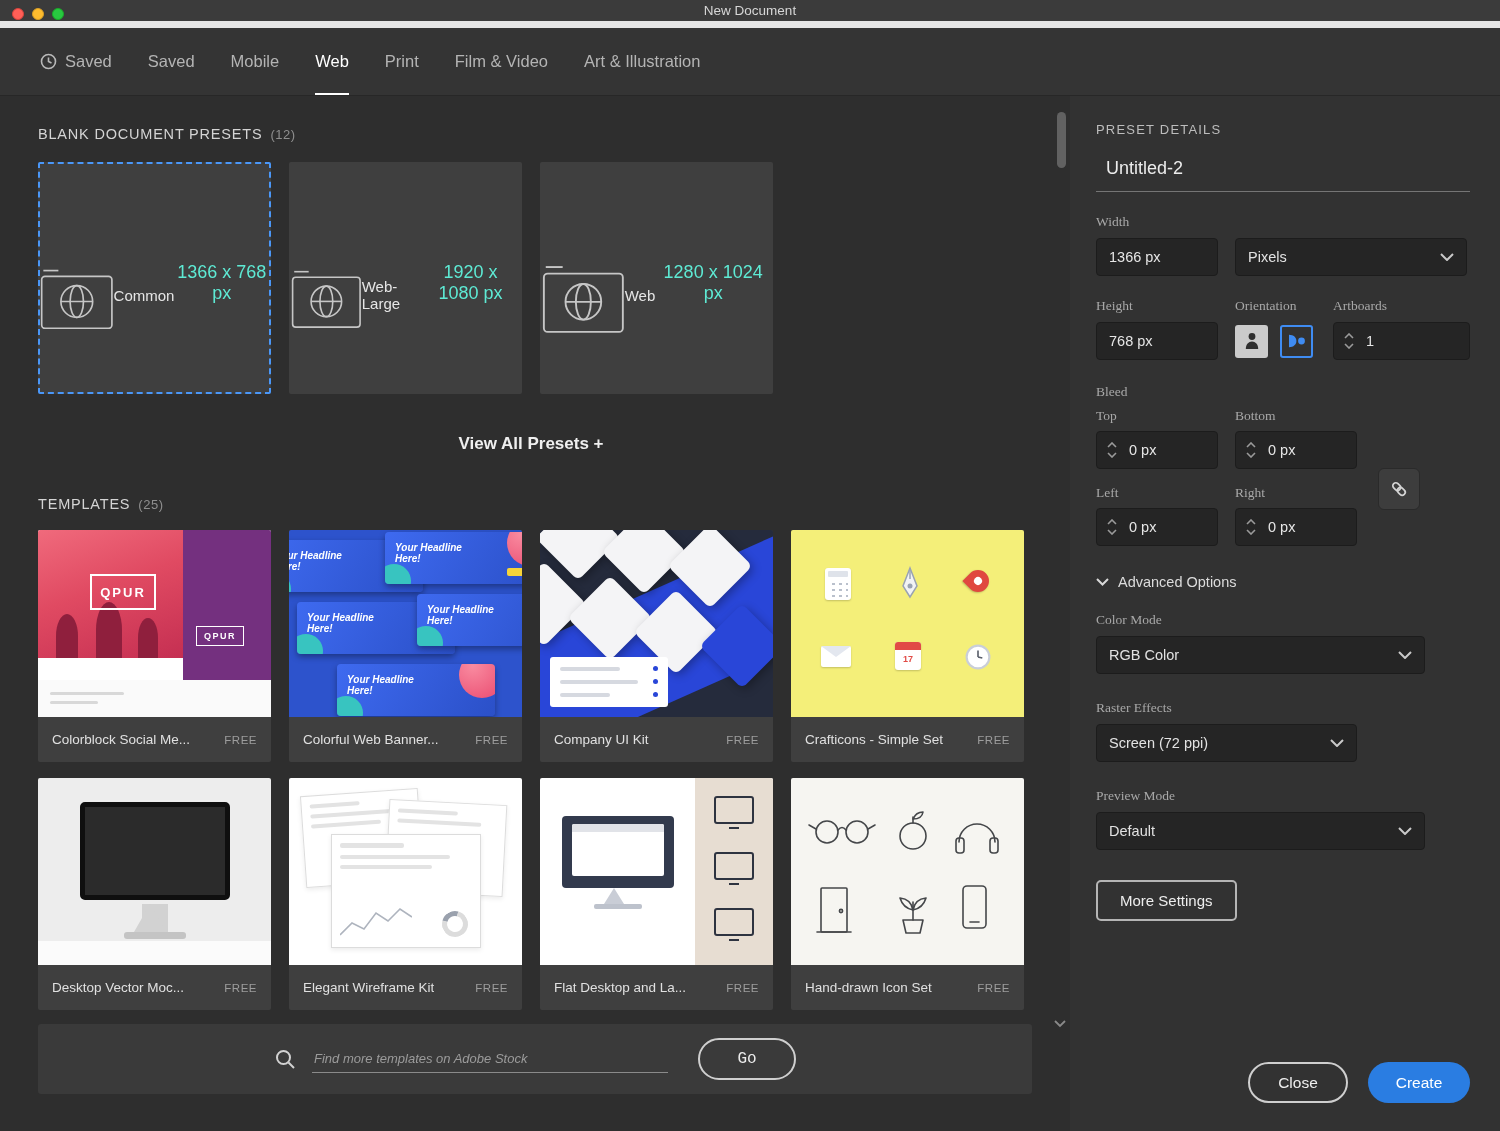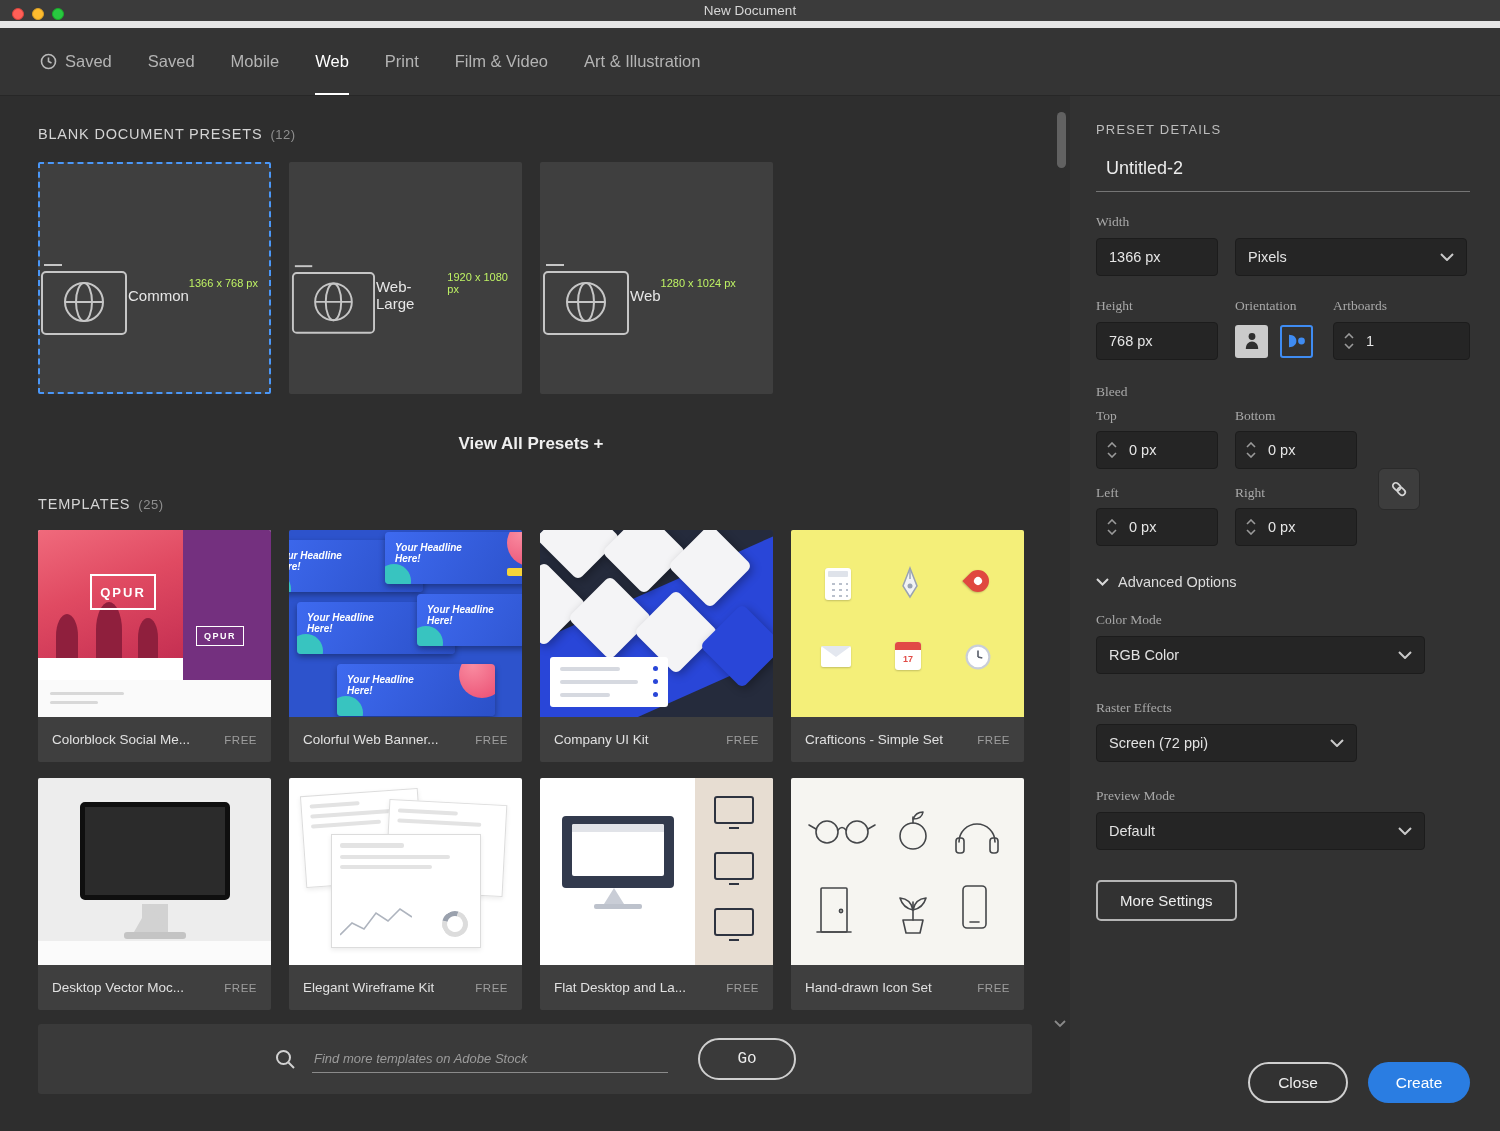--- a/index.html
+++ b/index.html
@@ -39,21 +39,21 @@
   .section-heading { margin-top:30px; font-size:14.5px; letter-spacing:.8px; color:#d4d4d4; }
   .section-heading .count { font-size:13px; color:#8f8f8f; margin-left:8px; letter-spacing:.5px; }
 
   
   .preset-row { margin-top:20px; display:flex; gap:18px; }
   .pcard { width:233px; height:232px; background:#3f3f3f; border:2px solid transparent;
     border-radius:2px; display:flex; flex-direction:row; align-items:center; cursor:pointer; }
   .pcard.selected { border:2px dashed #4a97f8; }
   .pcard .globe { margin-top:42px; }
   .pcard .pname { margin-top:34px; font-size:15px; color:#e6e6e6; }
-  .pcard .psize { margin-top:9px; font-size:11px; color:#bef264; }
+  .pcard .psize { margin-top:9px; font-size:18px; color:#5eead4;text-align:center; }
 
   .view-all { margin-top:40px; text-align:center; font-size:17px; font-weight:bold;
     color:#efefef; cursor:pointer; }
 
   
   .tpl-grid { margin-top:18px; display:flex; flex-wrap:wrap; gap:16px 18px; }
   .tcard { width:233px; height:232px; background:#3f3f3f; border-radius:2px; overflow:hidden;
     display:flex; flex-direction:column; cursor:pointer; }
   .thumb { width:233px; height:187px; position:relative; overflow:hidden; flex:none; }
   .tlabel { flex:1; display:flex; align-items:center; justify-content:space-between; padding:0 14px; }

